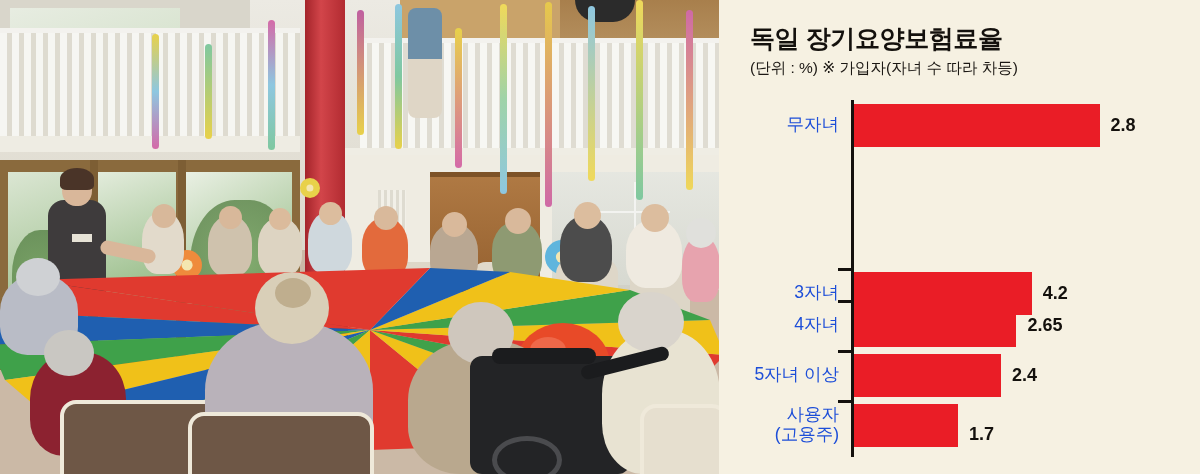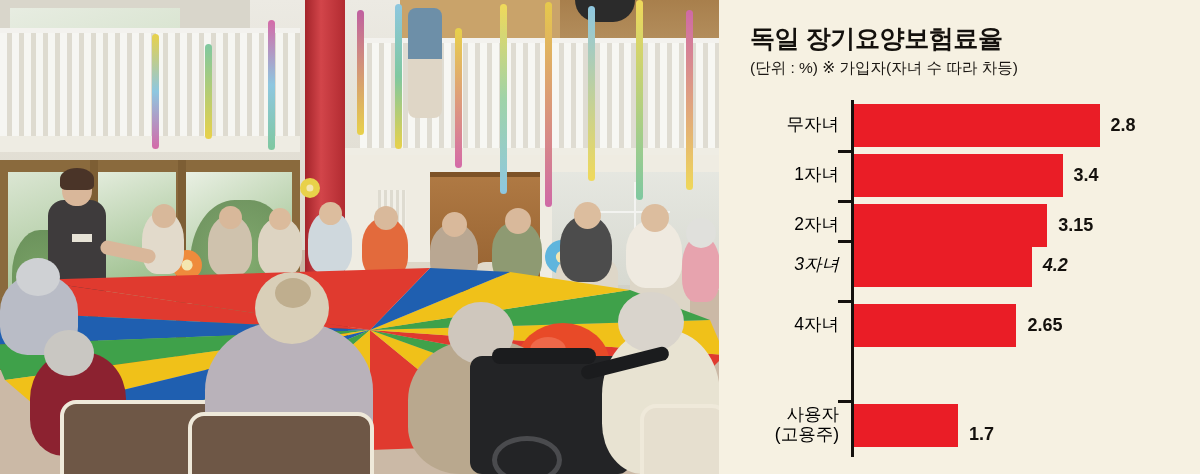--- a/index.html
+++ b/index.html
@@ -82,21 +82,21 @@
     font-size:15.5px;color:#1c1814;white-space:nowrap;
   }
 
   .plot{position:absolute;left:0;top:96px;width:481px;height:370px;}
   .axis{position:absolute;left:132px;top:4px;width:2.5px;height:357px;background:#14110d;}
   .rows{position:absolute;left:0;top:0;width:481px;height:365px;}
   .row{position:absolute;left:0;width:481px;height:50px;}
   .cat{
     position:absolute;left:0;top:0;width:120px;height:50px;
     display:flex;flex-direction:column;justify-content:center;
-    font-size:17.5px;color:#000000;line-height:1.12;text-align:right;
+    font-size:17.5px;color:#1d4ed8;line-height:1.12;text-align:right;
     white-space:nowrap;
   }
   .cat span{display:block;}
   .tick{position:absolute;left:119px;width:14px;height:2.5px;background:#14110d;}
   .bar{position:absolute;left:134.5px;height:43px;background:#ea1d26;}
   .val{
     position:absolute;font-size:18px;font-weight:bold;color:#14110d;
     white-space:nowrap;
   }
 </style>
@@ -244,51 +244,43 @@
     <div class="plot">
       <div class="axis"></div>
       <div class="rows" id="rows">
           <div class="row" style="top: 4px;">
             <div class="cat">
               <span>무자녀</span>
             </div>
             <div class="bar" style="top: 3.5px; width: 246px; background: rgb(234, 29, 38);"></div>
             <div class="val" style="left: 391.5px; top: 15px;">2.8</div>
           </div>
-          <div class="row" style="top: 54px;">
-            <div class="cat">
-              <span>1자녀</span>
-            </div>
-            <div class="tick" style="top: 0px;"></div>
-            <div class="bar" style="top: 3.5px; width: 209.1px; background: rgb(234, 29, 38);"></div>
-            <div class="val" style="left: 354.6px; top: 15px;">3.4</div>
-          </div>
-          <div class="row" style="top: 104px;">
-            <div class="cat">
-              <span>2자녀</span>
-            </div>
-            <div class="tick" style="top: 0px;"></div>
-            <div class="bar" style="top: 3.5px; width: 193.725px; background: rgb(234, 29, 38);"></div>
-            <div class="val" style="left: 339.225px; top: 15px;">3.15</div>
-          </div>
-          <div class="row" style="top: 144px; font-style: italic;">
+          <div class="row" style="top: 172px;">
             <div class="cat">
               <span>3자녀</span>
             </div>
             <div class="tick" style="top: 0px;"></div>
             <div class="bar" style="top: 3.5px; width: 178.35px; background: rgb(234, 29, 38);"></div>
             <div class="val" style="left: 323.85px; top: 15px;">4.2</div>
           </div>
           <div class="row" style="top: 204px;">
             <div class="cat">
               <span>4자녀</span>
             </div>
             <div class="tick" style="top: 0px;"></div>
             <div class="bar" style="top: 3.5px; width: 162.975px; background: rgb(234, 29, 38);"></div>
             <div class="val" style="left: 308.475px; top: 15px;">2.65</div>
+          </div>
+          <div class="row" style="top: 254px;">
+            <div class="cat">
+              <span>5자녀 이상</span>
+            </div>
+            <div class="tick" style="top: 0px;"></div>
+            <div class="bar" style="top: 3.5px; width: 147.6px; background: rgb(234, 29, 38);"></div>
+            <div class="val" style="left: 293.1px; top: 15px;">2.4</div>
           </div>
           <div class="row" style="top: 304px;">
             <div class="cat">
               <span>사용자</span>
               <span>(고용주)</span>
             </div>
             <div class="tick" style="top: 0px;"></div>
             <div class="bar" style="top: 3.5px; width: 104.55px; background: rgb(234, 29, 38);"></div>
             <div class="val" style="left: 250.05px; top: 24px;">1.7</div>
           </div>

